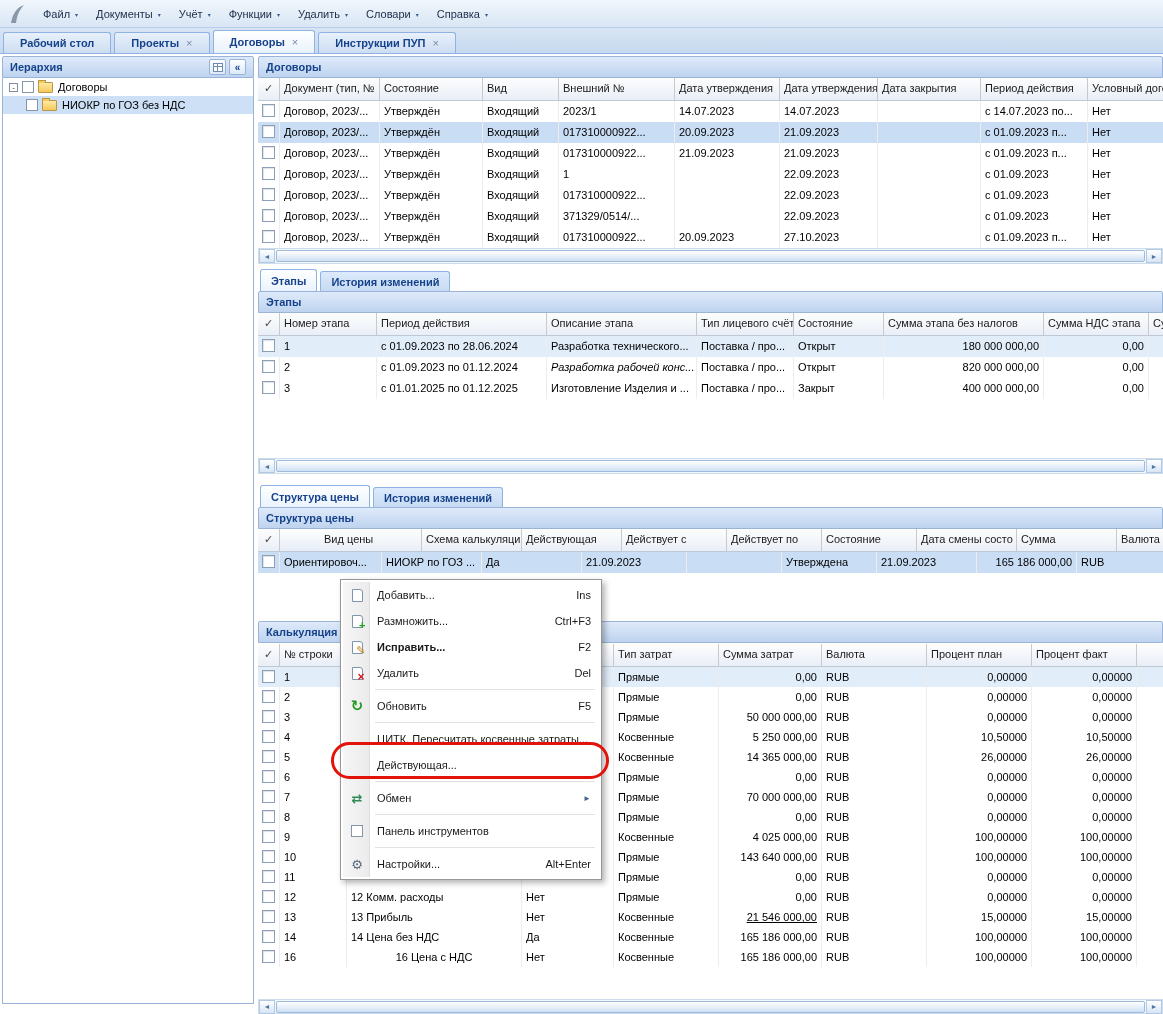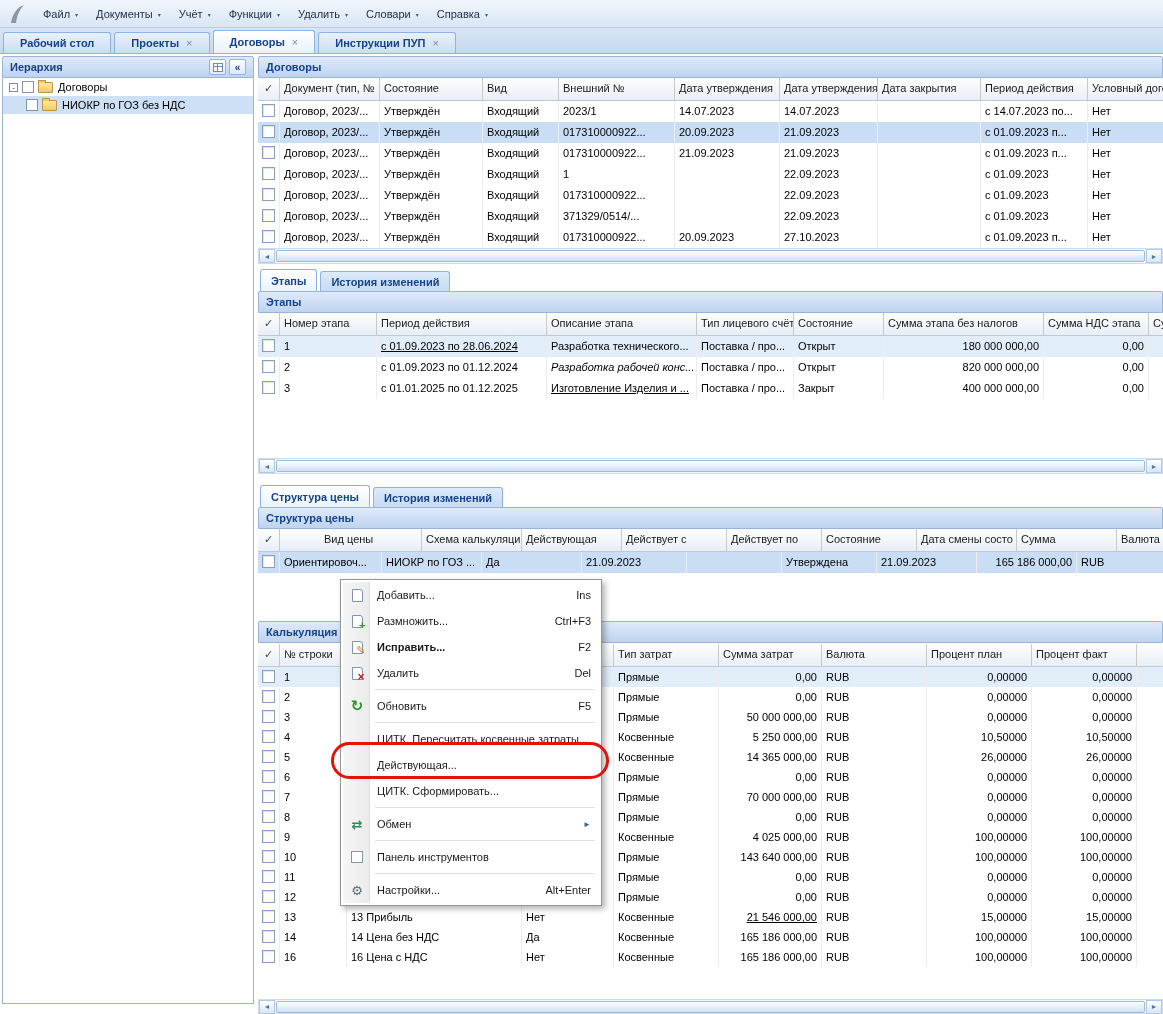--- a/index.html
+++ b/index.html
@@ -357,21 +357,21 @@
       <div class="hcell" style="width: 160px;">Сумма этапа без налогов</div>
       <div class="hcell" style="width: 105px;">Сумма НДС этапа</div>
       <div class="hcell" style="width: 80px;">Сум</div>
     </div>
   <div id="stages-body" class="grid-body">
       <div class="grow current" style="height: 21px;">
         <div class="gcell c" style="width: 22px;">
           <span class="rowcheck"></span>
         </div>
         <div class="gcell" style="width: 97px;">1</div>
-        <div class="gcell" style="width: 170px; text-decoration: underline;">с 01.09.2023 по 28.06.2024</div>
+        <div class="gcell" style="width: 170px;">с 01.09.2023 по 28.06.2024</div>
         <div class="gcell" style="width: 150px;">Разработка технического...</div>
         <div class="gcell" style="width: 97px;">Поставка / про...</div>
         <div class="gcell" style="width: 90px;">Открыт</div>
         <div class="gcell r" style="width: 160px;">180 000 000,00</div>
         <div class="gcell r" style="width: 105px;">0,00</div>
         <div class="gcell" style="width: 80px;"></div>
       </div>
       <div class="grow" style="height: 21px;">
         <div class="gcell c" style="width: 22px;">
           <span class="rowcheck"></span>
@@ -384,21 +384,21 @@
         <div class="gcell r" style="width: 160px;">820 000 000,00</div>
         <div class="gcell r" style="width: 105px;">0,00</div>
         <div class="gcell" style="width: 80px;"></div>
       </div>
       <div class="grow" style="height: 21px;">
         <div class="gcell c" style="width: 22px;">
           <span class="rowcheck"></span>
         </div>
         <div class="gcell" style="width: 97px;">3</div>
         <div class="gcell" style="width: 170px;">с 01.01.2025 по 01.12.2025</div>
-        <div class="gcell" style="width: 150px; text-decoration: underline;">Изготовление Изделия и ...</div>
+        <div class="gcell" style="width: 150px;">Изготовление Изделия и ...</div>
         <div class="gcell" style="width: 97px;">Поставка / про...</div>
         <div class="gcell" style="width: 90px;">Закрыт</div>
         <div class="gcell r" style="width: 160px;">400 000 000,00</div>
         <div class="gcell r" style="width: 105px;">0,00</div>
         <div class="gcell" style="width: 80px;"></div>
       </div>
     </div>
   <div id="stages-scroll" class="hscroll">
     <span class="sb-btn">◄</span>
     <span class="sb-thumb"></span>
@@ -659,21 +659,21 @@
         <div class="gcell" style="width: 105px;">RUB</div>
         <div class="gcell r" style="width: 105px;">100,00000</div>
         <div class="gcell r" style="width: 105px;">100,00000</div>
         <div class="gcell" style="width: 80px;"></div>
       </div>
       <div class="grow" style="height: 20px;">
         <div class="gcell c" style="width: 22px;">
           <span class="rowcheck"></span>
         </div>
         <div class="gcell" style="width: 67px;">16</div>
-        <div class="gcell" style="width: 175px;">16 Цена с НДС</div>
+        <div class="gcell" style="width: 175px; text-align: center;">16 Цена с НДС</div>
         <div class="gcell" style="width: 92px;">Нет</div>
         <div class="gcell" style="width: 105px;">Косвенные</div>
         <div class="gcell r" style="width: 103px;">165 186 000,00</div>
         <div class="gcell" style="width: 105px;">RUB</div>
         <div class="gcell r" style="width: 105px;">100,00000</div>
         <div class="gcell r" style="width: 105px;">100,00000</div>
         <div class="gcell" style="width: 80px;"></div>
       </div>
     </div>
   <div id="bottom-scroll" class="hscroll">
@@ -721,24 +721,20 @@
       </div>
       <div class="menu-sep"></div>
       <div class="cm-item">
         <span class="cm-icwrap"></span>
         <span class="cm-label">ЦИТК. Пересчитать косвенные затраты...</span>
       </div>
       <div class="cm-item">
         <span class="cm-icwrap"></span>
         <span class="cm-label">Действующая...</span>
       </div>
-      <div class="cm-item">
-        <span class="cm-icwrap"></span>
-        <span class="cm-label">ЦИТК. Сформировать...</span>
-      </div>
       <div class="menu-sep"></div>
       <div class="cm-item">
         <span class="cm-icwrap">
           <span class="gl exchange-icon"></span>
         </span>
         <span class="cm-label">Обмен</span>
         <span class="cm-arrow">►</span>
       </div>
       <div class="menu-sep"></div>
       <div class="cm-item">

